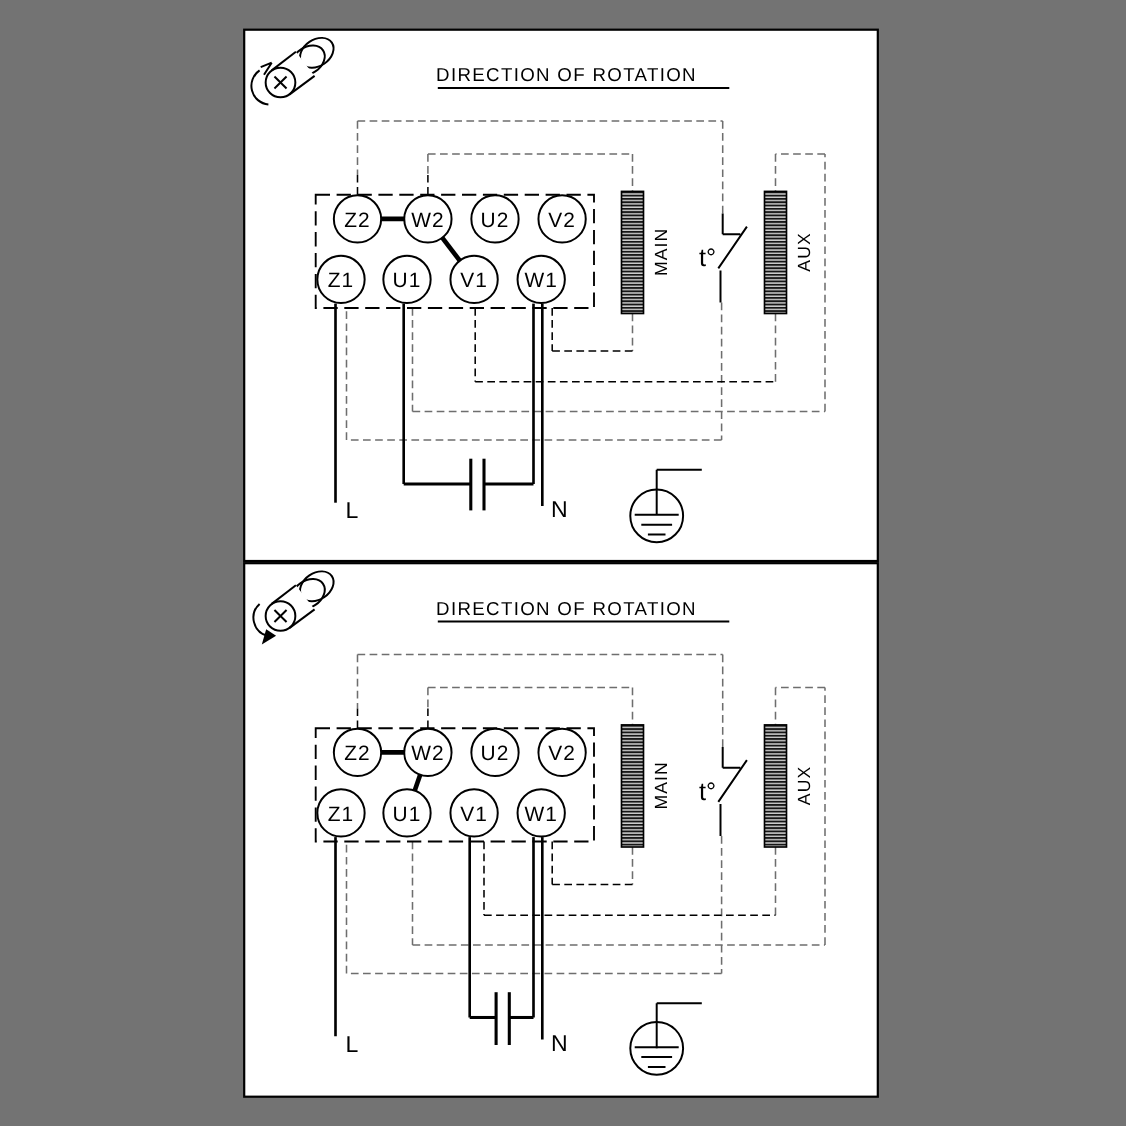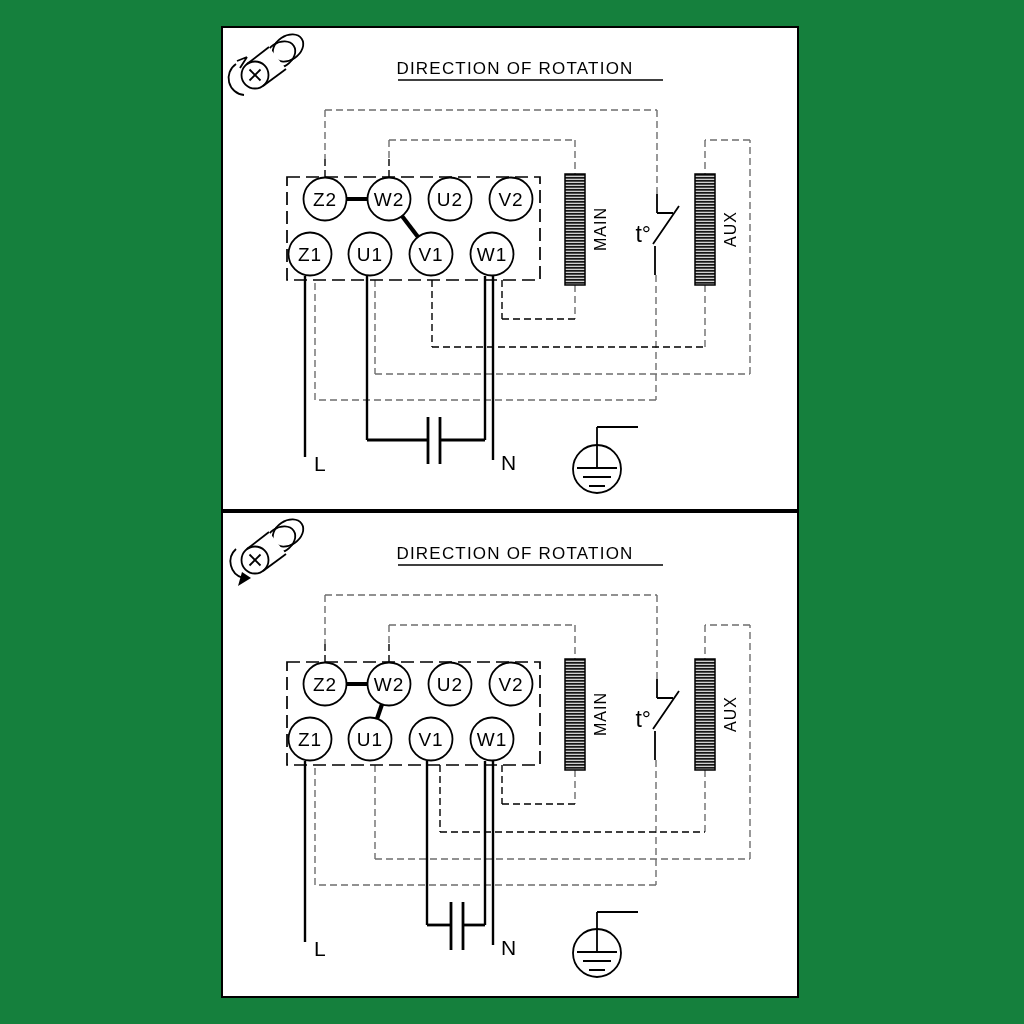--- a/index.html
+++ b/index.html
@@ -1,16 +1,16 @@
 <!DOCTYPE html>
 <html><head>
 <meta charset="utf-8">
 <style>
   html,body{margin:0;padding:0;background:#ffffff;}
-  .canvas{width:1024px;height:1024px;position:relative;background:#15803d;}
+  .canvas{width:1024px;height:1024px;position:relative;background:#737373;}
   svg{display:block;}
   .lbl{font-family:"Liberation Sans",sans-serif;fill:#000;}
   .title{font-size:17px;letter-spacing:1.2px;}
   .term-lbl{font-size:19px;letter-spacing:1px;}
   .wind-lbl{font-size:16px;letter-spacing:1px;}
   .t-lbl{font-size:23px;}
   .ln-lbl{font-size:21px;}
   .thin{stroke:#000;stroke-width:1.8;fill:none;}
   .solid2{stroke:#000;stroke-width:2.4;fill:none;}
   .solid3{stroke:#000;stroke-width:2.8;fill:none;}

